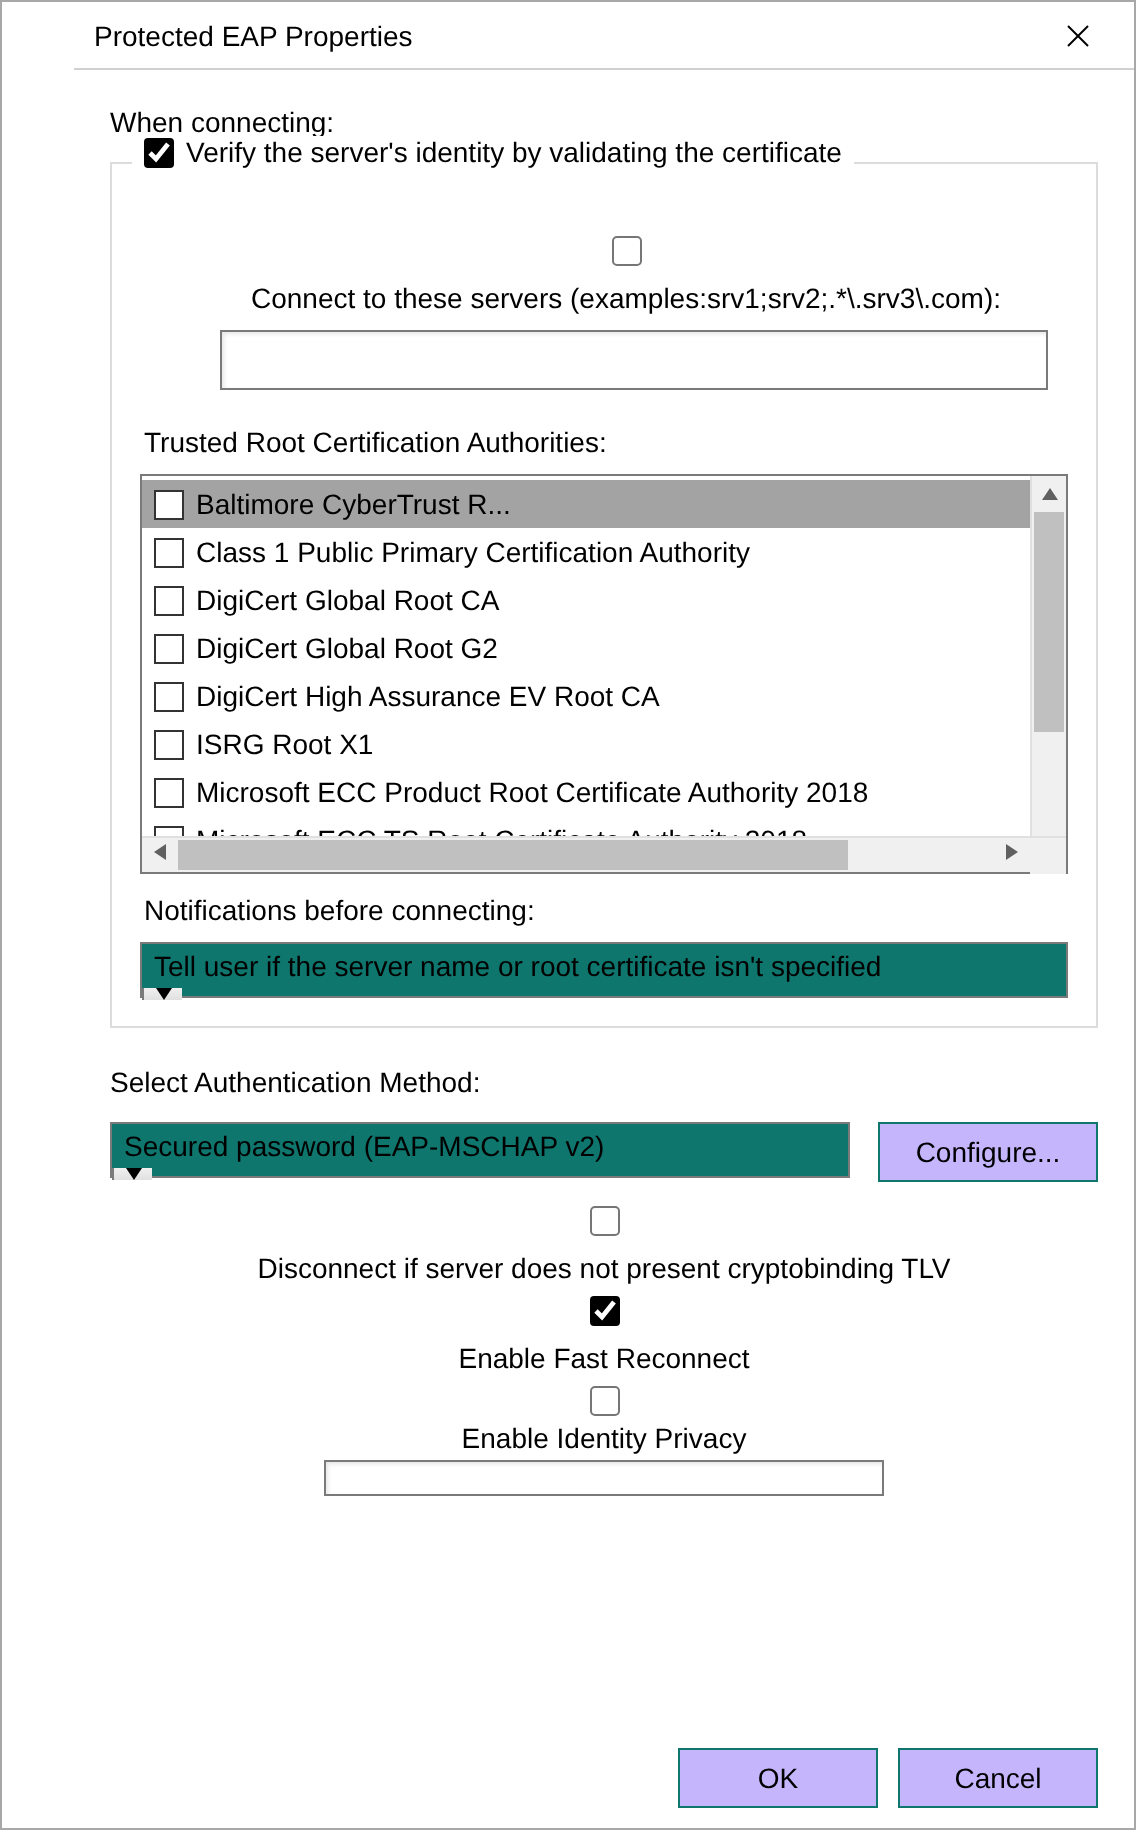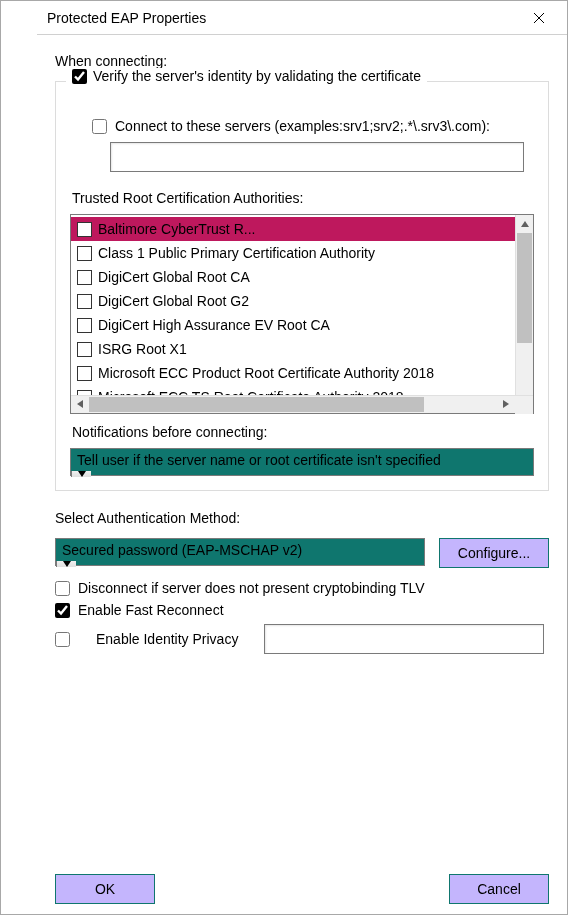--- a/index.html
+++ b/index.html
@@ -74,20 +74,21 @@
       padding: 0 6px;
       display: flex;
       align-items: center;
       gap: 6px;
     }
     .checkbox-row {
       display: flex;
       align-items: center;
       gap: 8px;
       margin-bottom: 6px;
+      flex-direction: column;
     }
     .checkbox-row.indented {
       margin-left: 22px;
     }
     input[type="checkbox"] {
       width: 15px;
       height: 15px;
       margin: 0;
       accent-color: #000;
     }
@@ -124,21 +125,21 @@
       padding: 2px 0;
     }
     .list-item {
       display: flex;
       align-items: center;
       gap: 6px;
       padding: 2px 6px;
       min-height: 24px;
     }
     .list-item.selected {
-      background: #be185d;
+      background: #a3a3a3;
     }
     .list-item .cb {
       width: 15px;
       height: 15px;
       border: 1px solid #333;
       background: #fff;
       flex-shrink: 0;
     }
     .vscroll {
       width: 18px;
@@ -239,31 +240,32 @@
       display: inline-flex;
       align-items: center;
       justify-content: center;
     }
     .btn.wide {
       min-width: 110px;
     }
     .identity-row {
       display: flex;
       align-items: center;
-      gap: 26px;
+      gap: 3px;
       margin-bottom: 6px;
+      flex-direction: column;
     }
     .identity-row .textfield {
       flex: 1;
       max-width: 280px;
     }
     .button-row {
       margin-top: auto;
       display: flex;
-      justify-content: space-between;
+      justify-content: flex-end;
       gap: 10px;
       padding-top: 20px;
     }
     .label-disconnect, .label-reconnect, .label-identity, .labely {
       white-space: nowrap;
     }
   </style>
 </head>
 <body>
 

